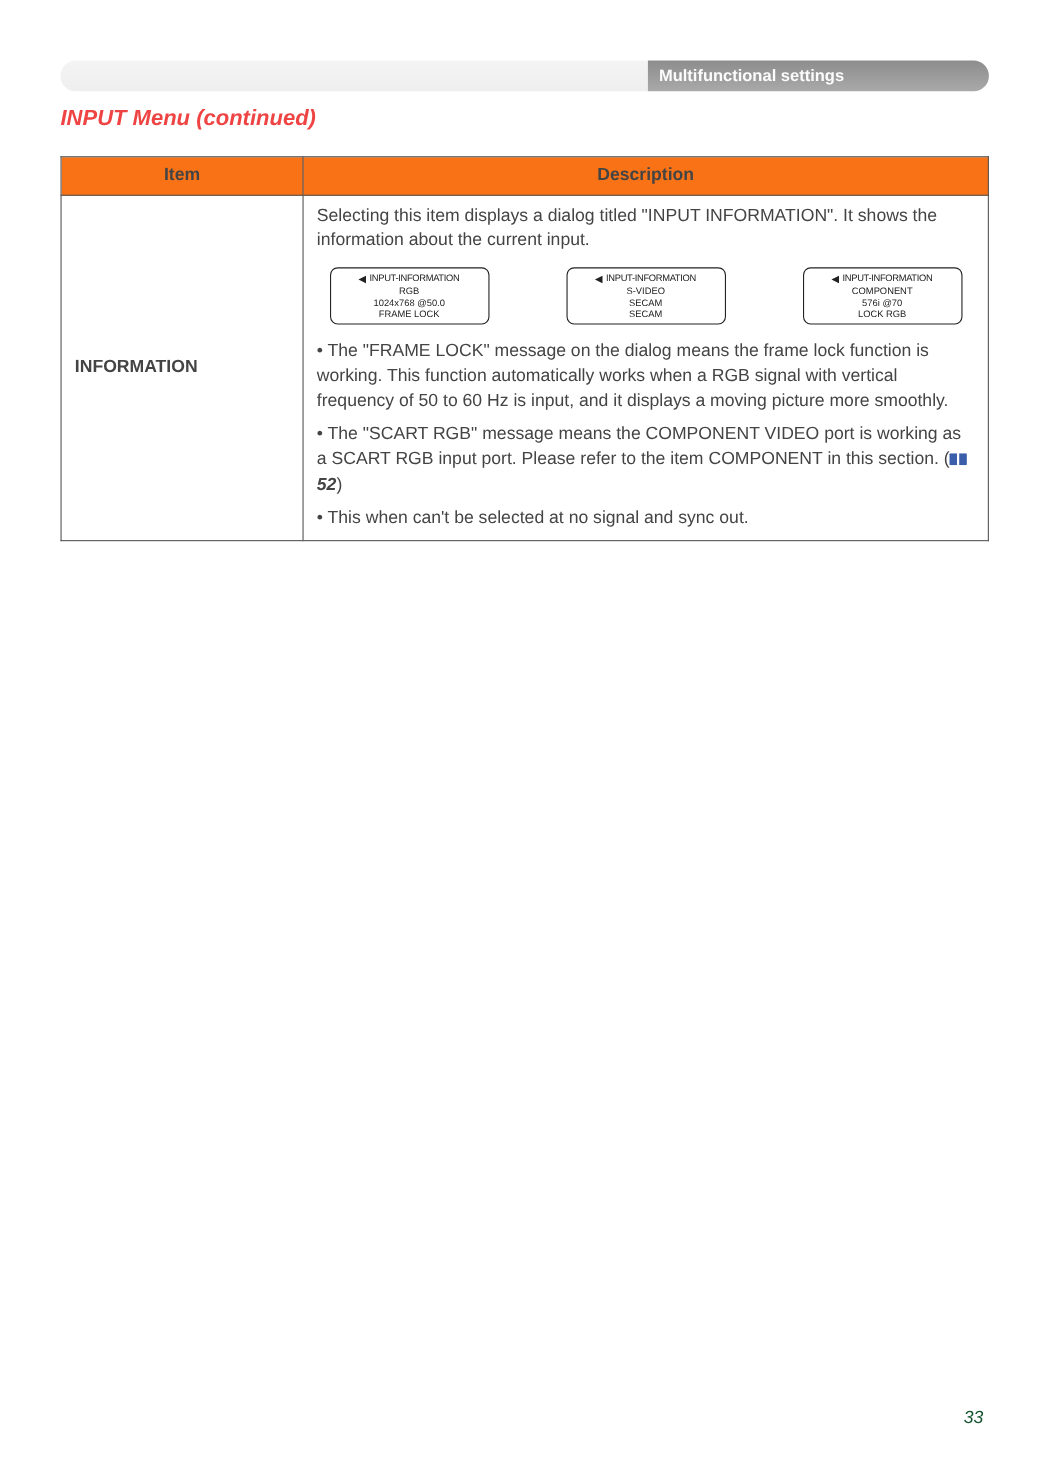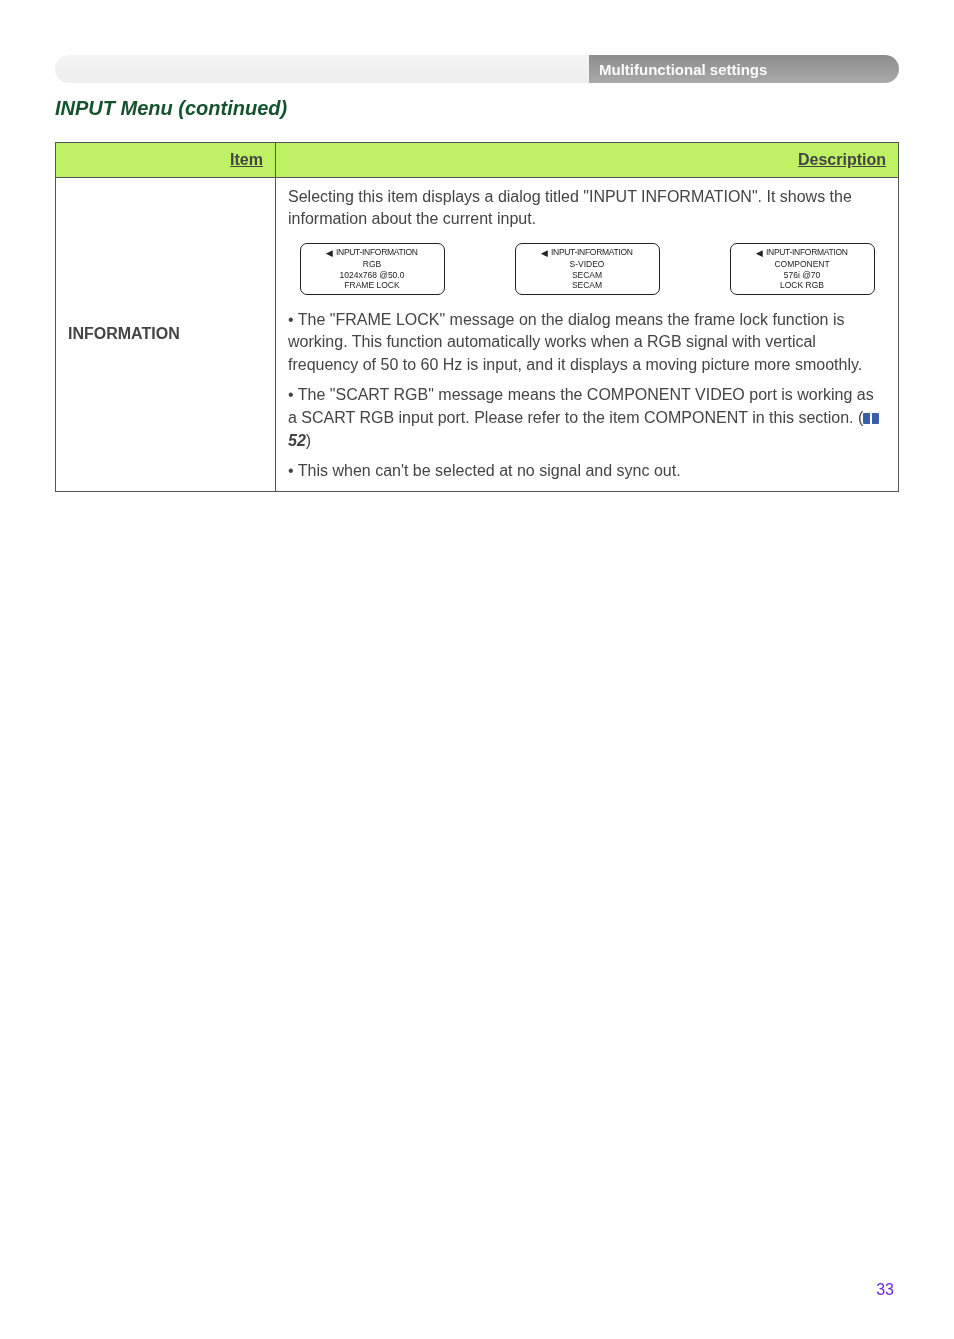--- a/index.html
+++ b/index.html
@@ -38,39 +38,38 @@
     display: flex;
     align-items: center;
     padding-left: 10px;
     border-top-right-radius: 14px;
     border-bottom-right-radius: 14px;
   }
   .section-title {
     font-size: 20px;
     font-style: italic;
     font-weight: bold;
-    color: #14532d;
+    color: #ef4444;
     margin-bottom: 22px;
   }
   table.main {
     width: 100%;
     border-collapse: collapse;
     border: 1.5px solid #555;
   }
   table.main th, table.main td {
     border: 1.5px solid #555;
     padding: 8px 12px;
     font-size: 16px;
     vertical-align: middle;
   }
   table.main th {
     font-weight: bold;
-    text-align: right;
-    background: #bef264;
-    text-decoration: underline;
+    text-align: center;
+    background: #f97316;
   }
   .item-cell {
     width: 195px;
     text-align: left;
     font-weight: bold;
   }
   .desc-cell {
     line-height: 1.4;
     padding: 10px 14px;
   }
@@ -107,21 +106,22 @@
   .page-ref {
     display: inline-block;
     vertical-align: -1px;
     margin-right: 2px;
   }
   .page-num {
     position: absolute;
     bottom: 40px;
     right: 60px;
     font-size: 16px;
-    color: #6d28d9;
+    color: #14532d;
+    font-style: italic;
   }
   .ref-italic {
     font-style: italic;
     font-weight: bold;
   }
 </style>
 </head>
 <body>
 
 <div class="page">

